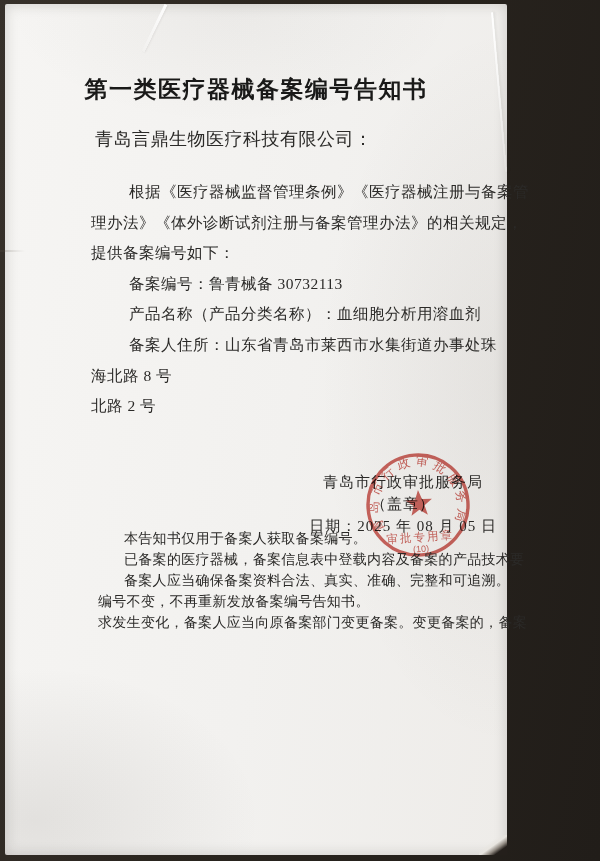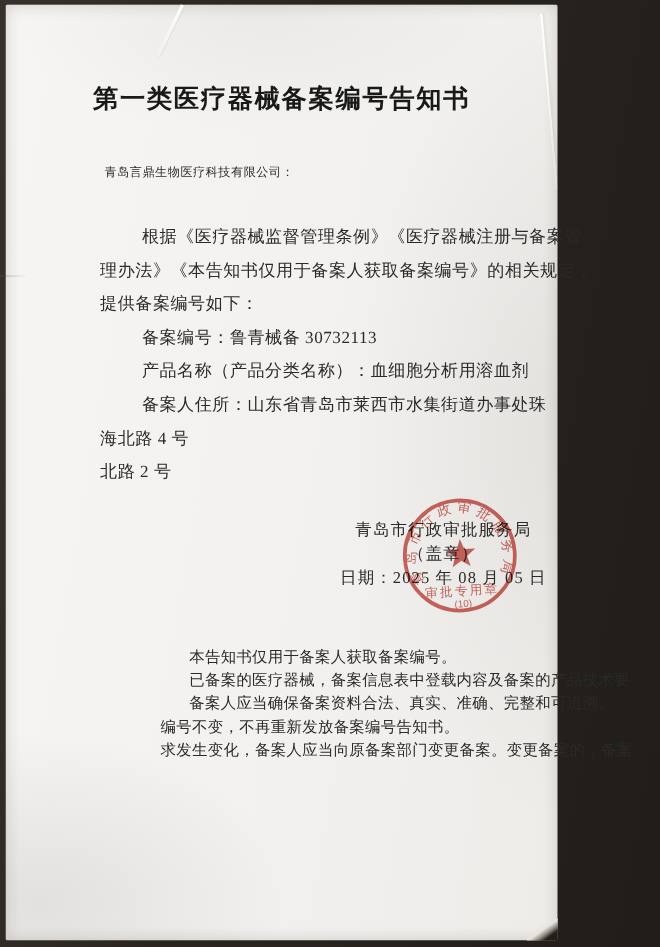--- a/index.html
+++ b/index.html
@@ -40,36 +40,36 @@
     position:absolute;right:0;bottom:0;width:28px;height:20px;
     background:linear-gradient(to top left,#241f1b 22%,#8f8880 34%,#e8e5e0 48%,rgba(232,229,224,0) 62%);
   }
   
   .title{
     position:absolute;left:0;top:68px;width:100%;
     text-align:center;font-family:"Liberation Sans","DejaVu Sans",sans-serif;
     font-weight:bold;font-size:23px;line-height:34px;letter-spacing:1.5px;color:#191918;
   }
   .addressee{
-    position:absolute;left:90px;top:142px;
-    font-size:11px;line-height:22px;letter-spacing:0.5px;
+    position:absolute;left:90px;top:124px;
+    font-size:18px;line-height:22px;letter-spacing:0.5px;
   }
   .body-block{
-    position:absolute;left:86px;top:173px;width:462px;margin-top:24px;
+    position:absolute;left:86px;top:173px;width:462px;
   }
   .body-block .line{
     font-size:15.5px;line-height:30.6px;letter-spacing:0.5px;white-space:nowrap;
   }
   .body-block .line.indent{padding-left:38px;}
   .signature-block{
     position:absolute;left:278px;top:467px;width:240px;
     text-align:center;font-size:15px;line-height:22px;letter-spacing:1px;
   }
   .notes-block{
-    position:absolute;left:93px;top:584px;width:452px;margin-left:48px;
+    position:absolute;left:93px;top:524px;width:452px;
   }
   .notes-block .line{
     font-size:14px;line-height:21px;letter-spacing:0.3px;white-space:nowrap;
   }
   .notes-block .line.indent{padding-left:26px;}
   
   .stamp{
     position:absolute;left:355px;top:443px;width:116px;height:116px;
     mix-blend-mode:multiply;opacity:0.8;transform:rotate(-4deg);
     pointer-events:none;
@@ -85,26 +85,26 @@
     <div class="crease-tl"></div>
     <div class="crease-tr"></div>
     <div class="crease-left"></div>
 
     <div class="title">第一类医疗器械备案编号告知书</div>
 
     <div class="addressee">青岛言鼎生物医疗科技有限公司：</div>
 
     <div class="body-block">
       <div class="line indent">根据《医疗器械监督管理条例》《医疗器械注册与备案管</div>
-      <div class="line">理办法》《本告知书仅用于备案人获取备案编号》的相关规定，</div>
+      <div class="line">理办法》《体外诊断试剂注册与备案管理办法》的相关规定，</div>
       <div class="line">提供备案编号如下：</div>
       <div class="line indent">备案编号：鲁青械备 30732113</div>
       <div class="line indent">产品名称（产品分类名称）：血细胞分析用溶血剂</div>
       <div class="line indent">备案人住所：山东省青岛市莱西市水集街道办事处珠</div>
-      <div class="line">海北路 4 号</div>
+      <div class="line">海北路 8 号</div>
       <div class="line">北路 2 号</div>
     </div>
 
     <div class="signature-block">
       <div>青岛市行政审批服务局</div>
       <div>（盖章）</div>
       <div>日期：2025 年 08 月 05 日</div>
     </div>
 
     <div class="stamp">

